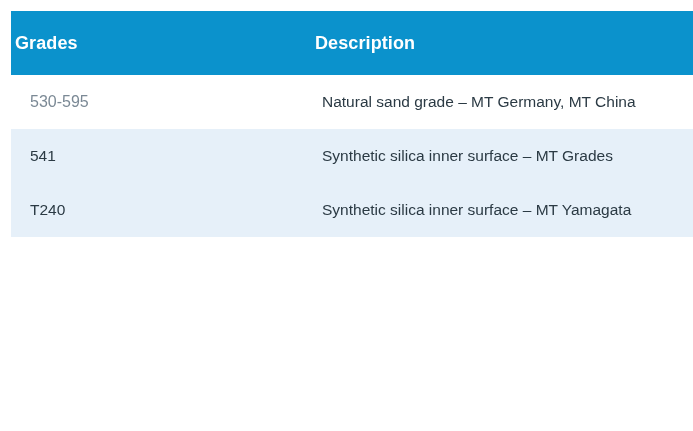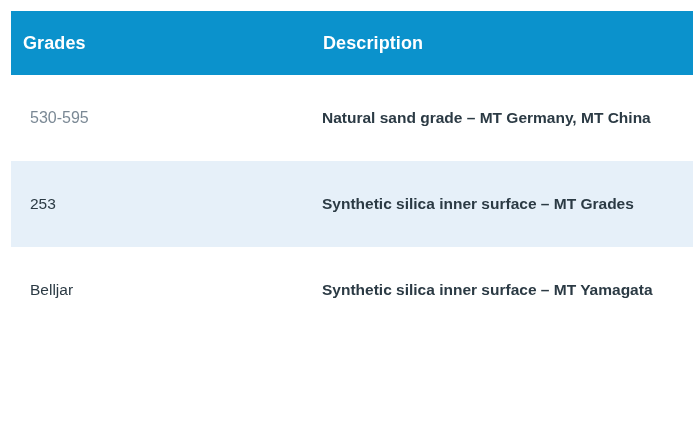--- a/index.html
+++ b/index.html
@@ -41,26 +41,26 @@
     color: #ffffff;
     font-size: 18px;
     font-weight: bold;
     letter-spacing: 0.1px;
     padding: 0;
     height: 64px;
     vertical-align: middle;
   }
 
   thead th .th-inner {
-    padding-left: 12px;
+    padding-left: 4px;
     display: block;
   }
 
   tbody tr {
-    height: 86px;
+    height: 54px;
     background: #ffffff;
   }
 
   tbody tr.striped {
     background: #e6f0f9;
   }
 
   tbody td {
     padding: 0;
     vertical-align: middle;
@@ -78,21 +78,20 @@
     padding-left: 19px;
   }
 
   tbody td.grade-cell.muted {
     color: #7b8995;
     font-size: 16px;
   }
 
   tbody td.desc-cell .td-inner {
     padding-left: 11px;
-    font-weight: bold;
   }
 
   .caret {
     display: inline-block;
     width: 1px;
     height: 19px;
     background: #2b3a44;
     vertical-align: -4px;
     margin-left: 6px;
   }
@@ -120,29 +119,29 @@
         <tr>
           <td class="grade-cell muted">
             <span class="td-inner">530-595</span>
           </td>
           <td class="desc-cell">
             <span class="td-inner"><span>Natural sand grade – MT Germany, MT China</span></span>
           </td>
         </tr>
         <tr class="striped">
           <td class="grade-cell">
-            <span class="td-inner">253</span>
+            <span class="td-inner">541</span>
           </td>
           <td class="desc-cell">
             <span class="td-inner"><span>Synthetic silica inner surface – MT Grades</span></span>
           </td>
         </tr>
-        <tr>
+        <tr class="striped">
           <td class="grade-cell">
-            <span class="td-inner">Belljar</span>
+            <span class="td-inner">T240</span>
           </td>
           <td class="desc-cell">
             <span class="td-inner"><span>Synthetic silica inner surface – MT Yamagata</span></span>
           </td>
         </tr>
       </tbody>
   </table>
 </div>
 
 </body></html>

